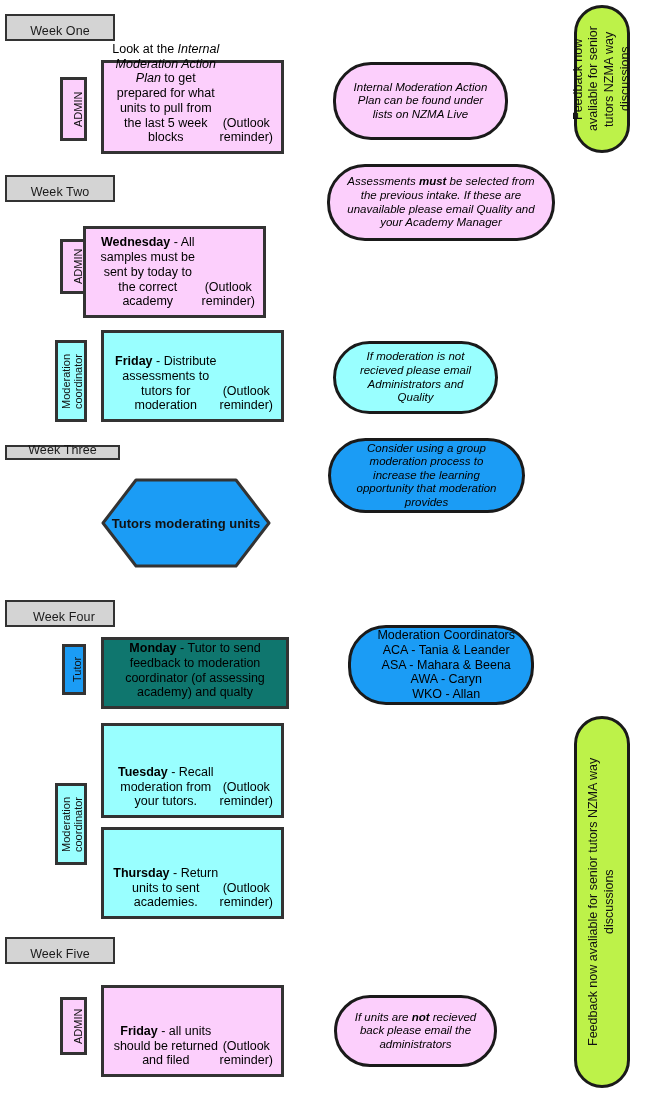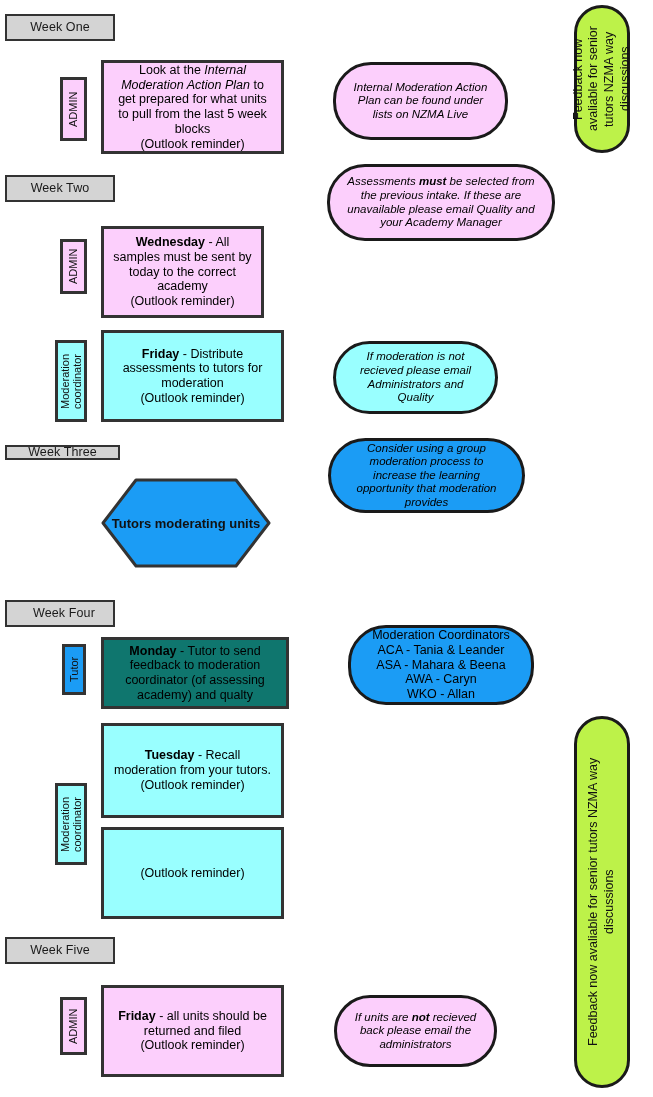--- a/index.html
+++ b/index.html
@@ -18,21 +18,21 @@
   #canvas {
     position: absolute;
     left: 0; top: 0;
     width: 653px;
     height: 1097px;
   }
   .node {
     position: absolute;
     box-sizing: border-box;
     display: flex;
-    align-items: center;
+    align-items: flex-end;
     justify-content: center;
     text-align: center;
     border: 2px solid #333333;
     line-height: 1.18;
   }
   
   .week-label {
     background: #d4d4d4;
     border: 2px solid #333333;
     font-size: 12.5px;
@@ -51,21 +51,20 @@
   }
   .role-tab.admin { background: #fccffc; }
   .role-tab.cyan  { background: #99ffff; }
   .role-tab.blue  { background: #1b9cf5; }
 
   
   .task {
     border: 3px solid #333333;
     font-size: 12.5px;
     padding: 6px 8px;
-    flex-direction: column;
   }
   .task.pink { background: #fccffc; }
   .task.cyan { background: #99ffff; }
   .task.blue { background: #0f766e; }
 
   
   .note {
     border: 3px solid #1a1a1a;
     border-radius: 38px;
     font-size: 11.5px;
@@ -148,21 +147,21 @@
   </div>
 
   <div class="node week-label" style="left:5px; top:175px; width:110px; height:27px;">
     <span>Week Two</span>
   </div>
 
   <div class="node role-tab admin" style="left:60px; top:239px; width:27px; height:55px;">
     <span>ADMIN</span>
   </div>
 
-  <div class="node task pink" style="left:101px; top:226px; width:163px; height:92px;">
+  <div class="node task pink" style="left:83px; top:226px; width:183px; height:92px;">
     <span class="line">
       <b class="strong">Wednesday</b><span> - All samples must be sent by today to the correct academy</span>
     </span>
     <span class="line">(Outlook reminder)</span>
   </div>
 
   <div class="node note pink" style="left:327px; top:164px; width:228px; height:77px;">
     <span>
       <span>Assessments </span><b class="strong">must</b><span> be selected from the previous intake.  If these are unavailable please email Quality and your Academy Manager</span>
     </span>
@@ -228,20 +227,23 @@
   </div>
 
   <div class="node task cyan" style="left:101px; top:723px; width:183px; height:95px;">
     <span class="line">
       <b class="strong">Tuesday</b><span> - Recall moderation from your tutors.</span>
     </span>
     <span class="line">(Outlook reminder)</span>
   </div>
 
   <div class="node task cyan" style="left:101px; top:827px; width:183px; height:92px;">
+    <span class="line">
+      <b class="strong">Thursday</b><span> - Return units to sent academies.</span>
+    </span>
     <span class="line">(Outlook reminder)</span>
   </div>
 
   <div class="green-banner" style="left:574px; top:716px; width:56px; height:372px;">
     <span>Feedback now avaliable for senior tutors NZMA way discussions</span>
   </div>
 
   <div class="node week-label" style="left:5px; top:937px; width:110px; height:27px;">
     <span>Week Five</span>
   </div>

